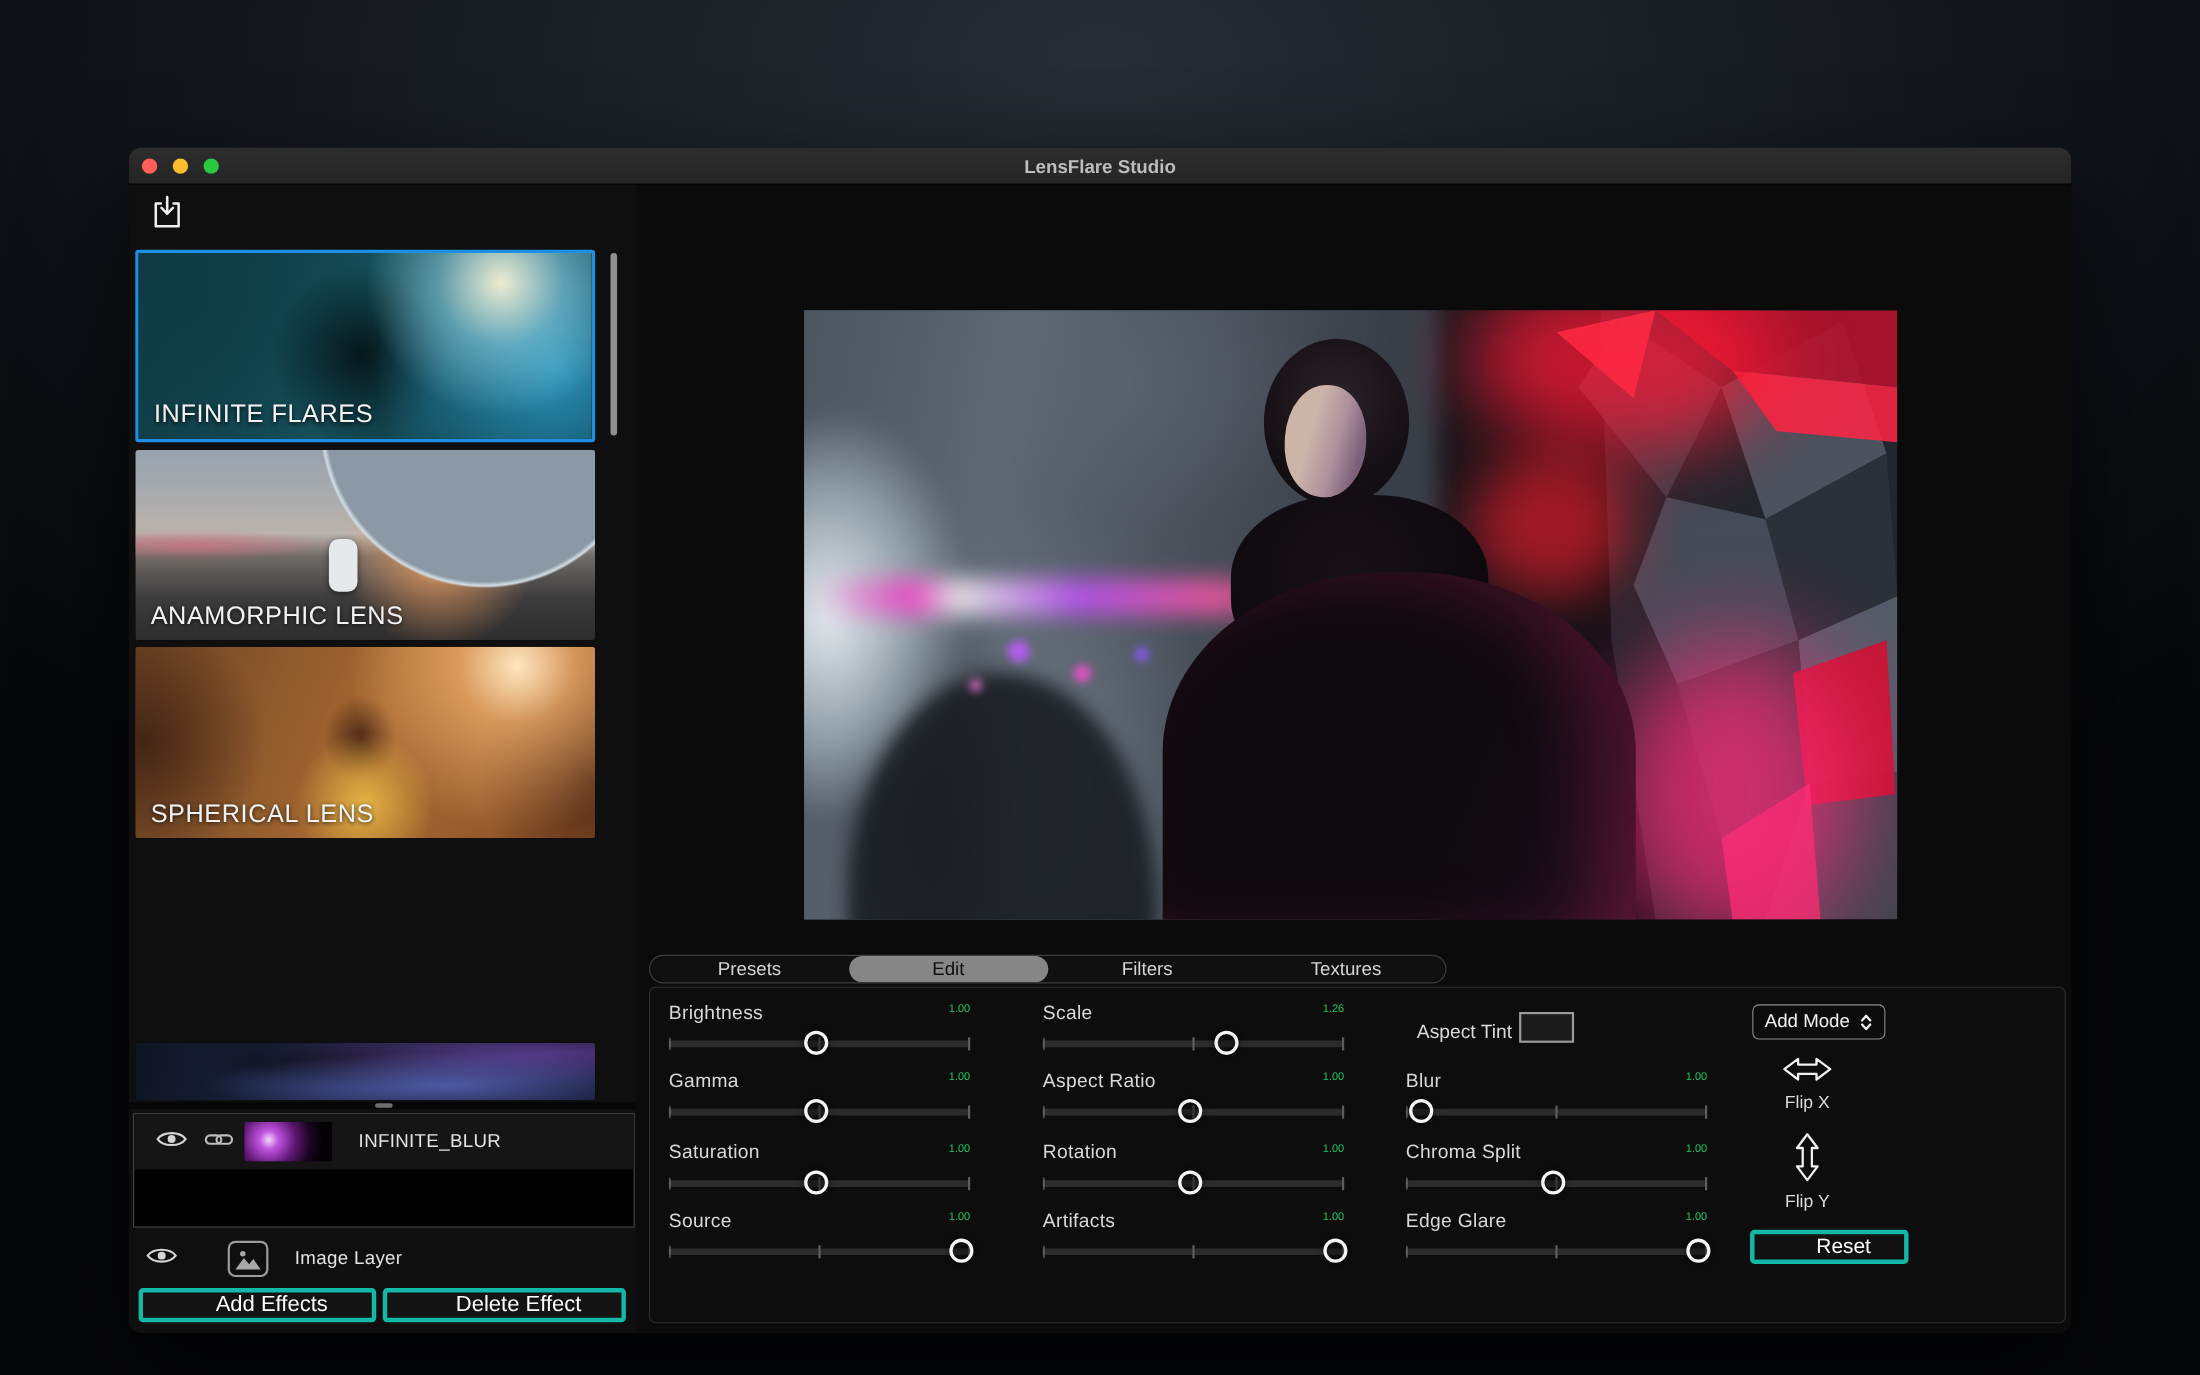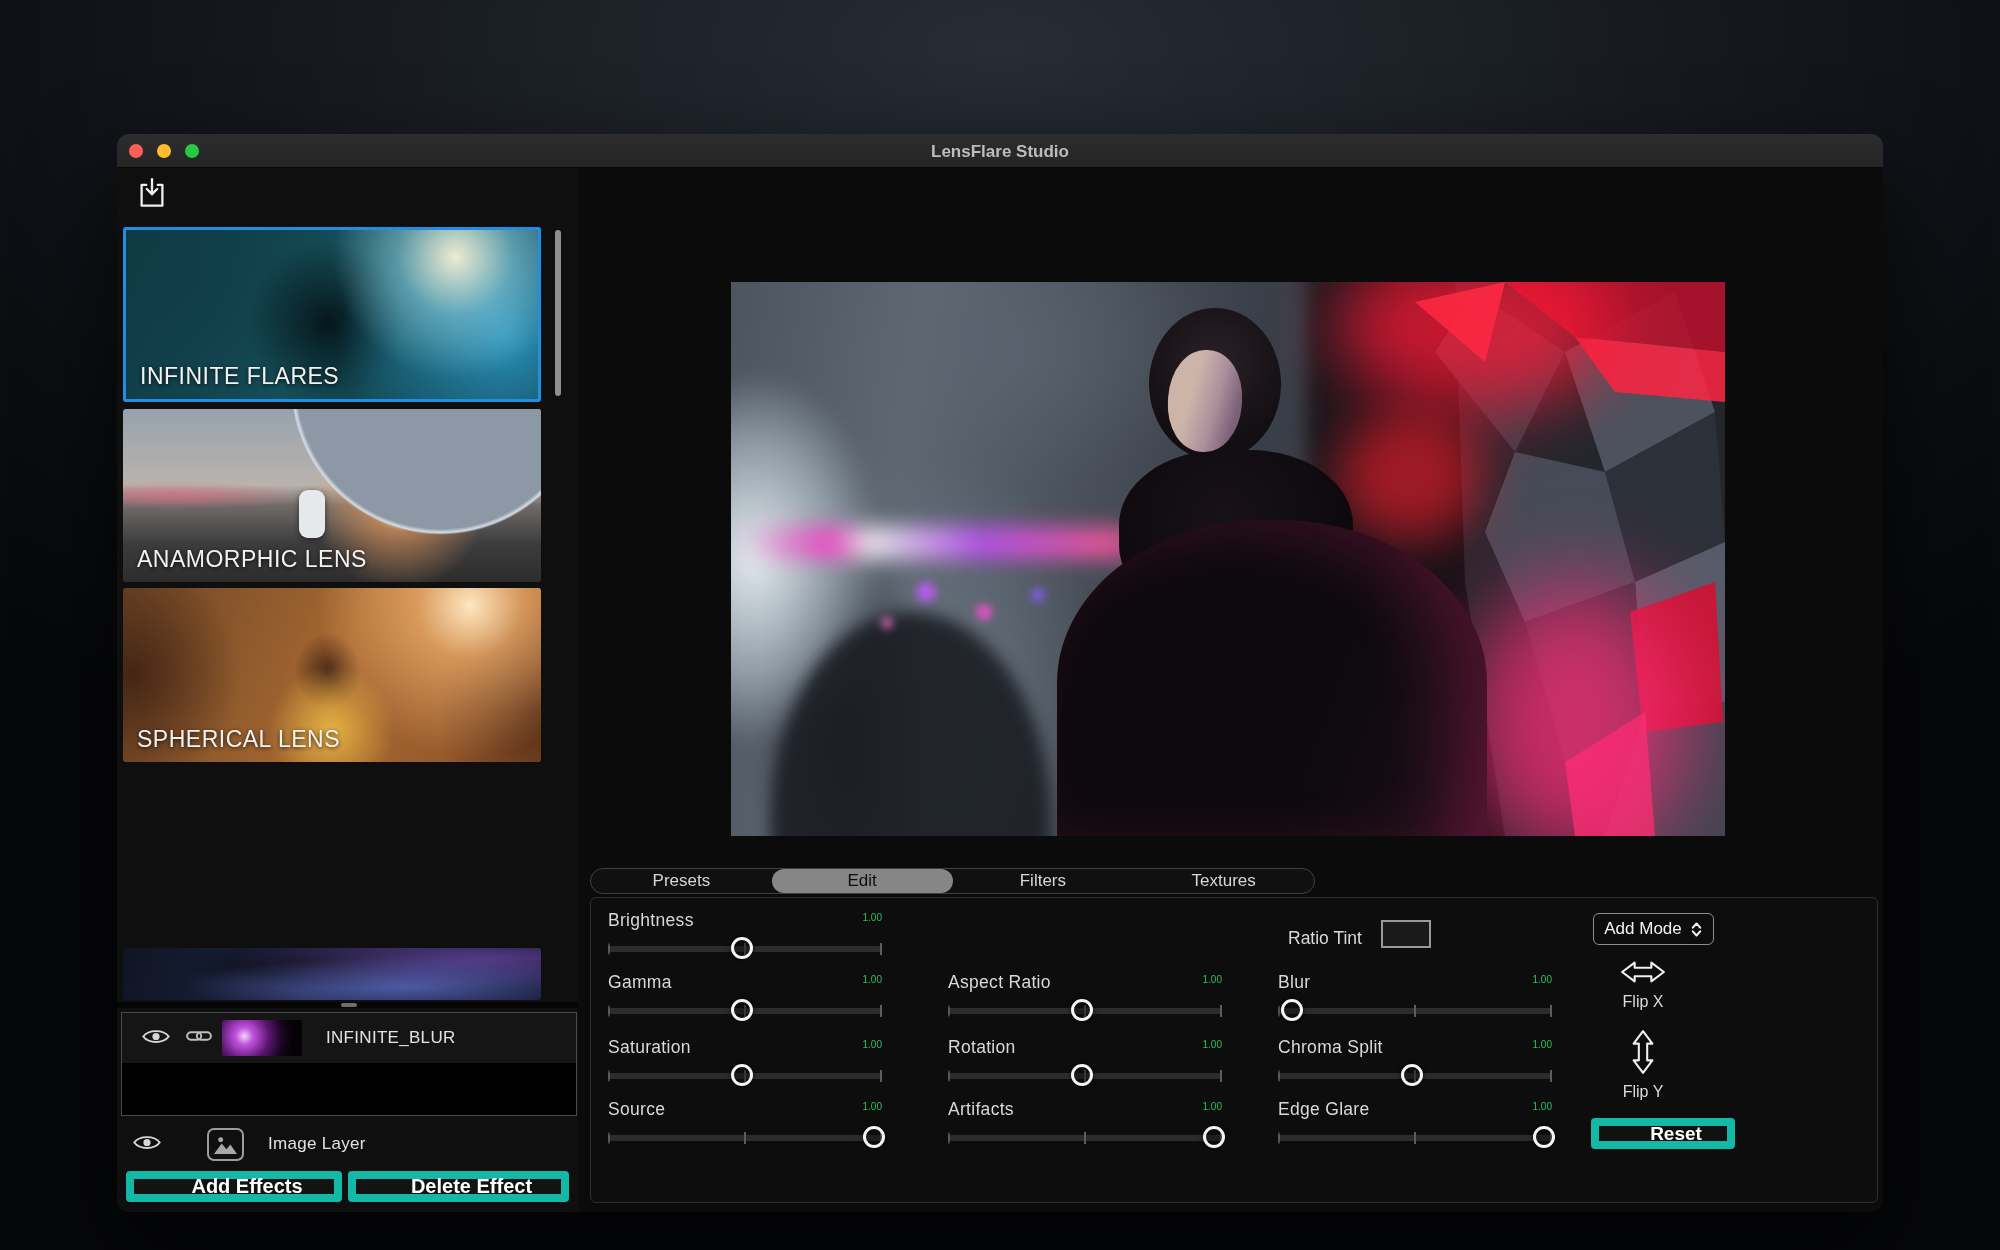--- a/index.html
+++ b/index.html
@@ -77,22 +77,22 @@
   
   .fx-box{position:absolute;left:4px;top:878px;width:456px;height:104px;border:1px solid #4a4a4a;background:#000;}
   .fx-row{position:absolute;left:0;top:0;width:100%;height:50px;background:#151515;display:flex;align-items:center;}
   .fx-thumb{width:80px;height:36px;margin-left:10px;border-radius:2px;background:
     radial-gradient(circle at 28% 45%, #efd9f5, #c153e0 14%, rgba(120,30,150,.75) 40%, rgba(60,10,80,.4) 62%, transparent 80%),
     #050205;}
   .layer-name{color:#e2e2e2;font-size:17px;margin-left:24px;letter-spacing:.3px;}
   .img-row{position:absolute;left:0;top:990px;width:460px;height:40px;display:flex;align-items:center;}
   .img-ic{width:37px;height:33px;border:2px solid #9c9c9c;border-radius:7px;margin-left:46px;
     display:flex;align-items:center;justify-content:center;}
-  .btn{position:absolute;height:31px;border:8px solid #14b8a6;border-radius:4px;background:rgba(255,255,255,.02);
-    color:#fff;font-size:20px;font-weight:700;display:flex;align-items:center;justify-content:center;cursor:pointer;padding-left:32px;}
+  .btn{position:absolute;height:31px;border:4px solid #14b8a6;border-radius:4px;background:rgba(255,255,255,.02);
+    color:#fff;font-size:20px;font-weight:400;display:flex;align-items:center;justify-content:center;cursor:pointer;padding-left:32px;}
 
   
   .main-bg{position:absolute;left:461px;top:34px;right:0;bottom:0;background:#0b0b0c;}
   .canvas{position:absolute;left:614px;top:148px;width:994px;height:554px;overflow:hidden;
     background:linear-gradient(100deg,#30343b 0%,#23262c 40%,#121317 60%,#0c0c10 100%);}
   .c-left{position:absolute;left:-20px;top:-20px;width:60%;height:calc(100% + 40px);filter:blur(9px);background:
     radial-gradient(ellipse 180px 260px at 7% 50%, rgba(236,243,247,.95), rgba(190,206,216,.55) 45%, transparent 72%),
     radial-gradient(ellipse 130px 320px at 23% 82%, rgba(24,27,32,.9), transparent 70%),
     radial-gradient(ellipse 220px 380px at 40% 78%, rgba(118,131,143,.65), transparent 72%),
     radial-gradient(ellipse 300px 200px at 52% 15%, rgba(92,102,114,.6), transparent 65%),
@@ -322,20 +322,30 @@
       <span class="slabel">Source</span>
       <span class="svalue">1.00</span>
       <div class="strack">
           <span class="tick tl"></span>
           <span class="tick tc"></span>
           <span class="tick tr"></span>
         <div class="knob" style="left: calc(97% - 11px);"></div>
         </div>
     </div>
 
+    <div class="srow" style="left:831px;top:776px">
+      <span class="slabel">Scale</span>
+      <span class="svalue">1.26</span>
+      <div class="strack">
+          <span class="tick tl"></span>
+          <span class="tick tc"></span>
+          <span class="tick tr"></span>
+        <div class="knob" style="left: calc(61% - 11px);"></div>
+        </div>
+    </div>
     <div class="srow" style="left:831px;top:838px">
       <span class="slabel">Aspect Ratio</span>
       <span class="svalue">1.00</span>
       <div class="strack">
           <span class="tick tl"></span>
           <span class="tick tc"></span>
           <span class="tick tr"></span>
         <div class="knob" style="left: calc(49% - 11px);"></div>
         </div>
     </div>
@@ -353,21 +363,21 @@
       <span class="slabel">Artifacts</span>
       <span class="svalue">1.00</span>
       <div class="strack">
           <span class="tick tl"></span>
           <span class="tick tc"></span>
           <span class="tick tr"></span>
         <div class="knob" style="left: calc(97% - 11px);"></div>
         </div>
     </div>
 
-    <span class="tint-label">Ratio Tint</span>
+    <span class="tint-label">Aspect Tint</span>
     <span class="tint-swatch">
       <span class="tint-inner" style="background: rgb(255, 255, 255);"></span>
     </span>
     <div class="srow" style="left:1161px;top:838px">
       <span class="slabel">Blur</span>
       <span class="svalue">1.00</span>
       <div class="strack">
           <span class="tick tl"></span>
           <span class="tick tc"></span>
           <span class="tick tr"></span>

